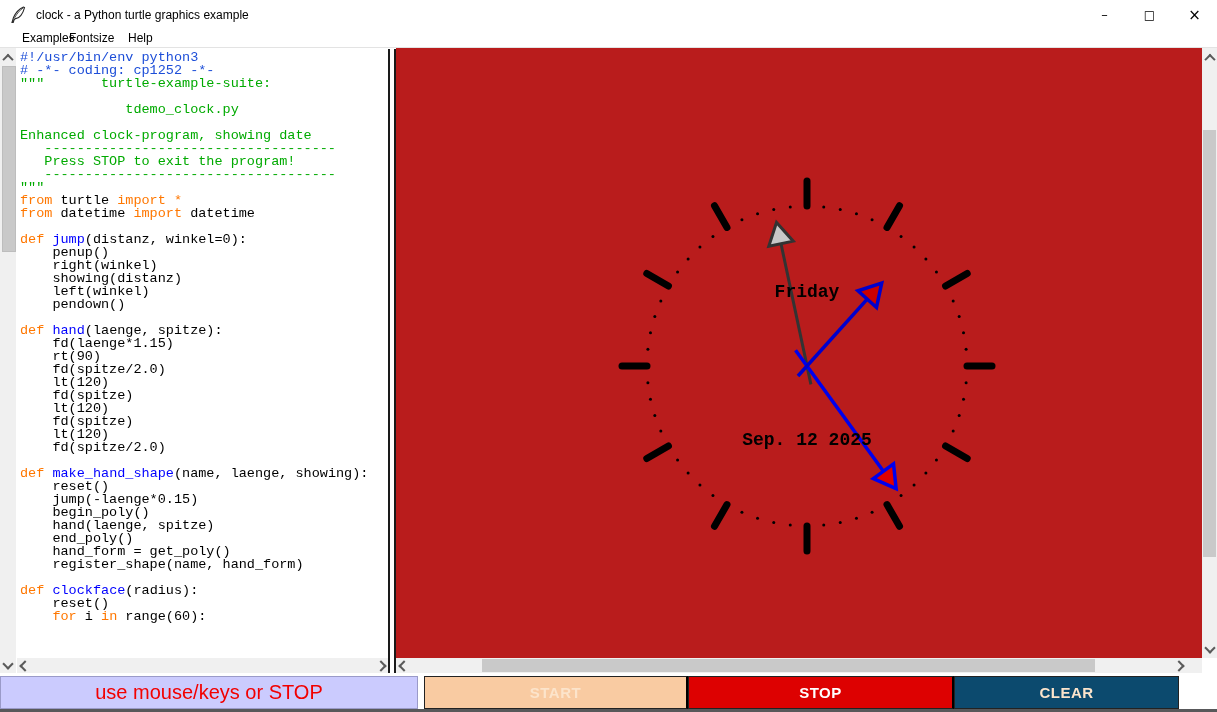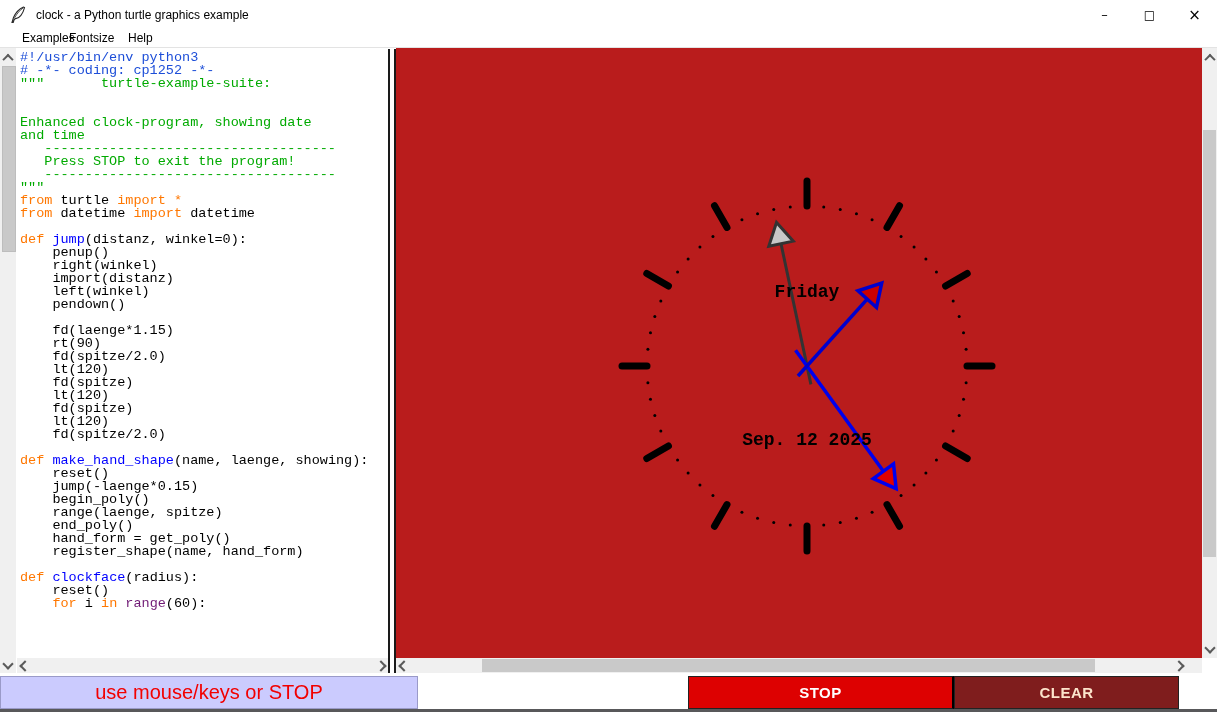--- a/index.html
+++ b/index.html
@@ -33,21 +33,21 @@
   .chev-right{border-right:2px solid #5a5a5a;border-top:2px solid #5a5a5a;transform:rotate(45deg);}
   
   .vscroll-left{left:0;top:48px;width:16px;height:625px;}
   .vscroll-left .sb-thumb{left:2px;width:12px;top:18px;height:184px;border:1px solid #bdbdbd;}
   
   .code-pane{position:absolute;left:17px;top:48px;width:371px;height:610px;background:#fff;
     overflow:hidden;padding:3px 0 0 3px;box-sizing:border-box;
     font-family:"Liberation Mono",monospace;font-size:13.5px;}
   .code-line{height:13px;line-height:13px;white-space:pre;}
   .tok-com{color:#1d4ed8}.tok-str{color:#00aa00}.tok-kw{color:#ff7700}
-  .tok-def{color:#0000ff}.tok-blt{color:#701a75}.tok-pln{color:#000}
+  .tok-def{color:#0000ff}.tok-blt{color:#000000}.tok-pln{color:#000}
   
   .divider{position:absolute;left:388px;top:49px;width:8px;height:624px;background:#fff;
     border-left:2px solid #1a1a1a;border-right:2px solid #1a1a1a;box-sizing:border-box;}
   
   .canvas-pane{position:absolute;left:396px;top:48px;width:806px;height:610px;background:#b91c1c;}
   .topline{position:absolute;left:0;top:47px;width:1217px;height:1px;background:#e3e3e3;}
   
   .vscroll-right{left:1202px;top:48px;width:15px;height:610px;}
   .vscroll-right .sb-thumb{left:1px;width:13px;top:82px;height:427px;}
   
@@ -56,21 +56,21 @@
   .hscroll-right .sb-thumb{top:1px;height:13px;left:86px;width:613px;}
   
   .btnrow{position:absolute;left:0;top:676px;width:1217px;height:33px;border-radius:11px;}
   .status-label{position:absolute;left:0;top:0;width:418px;height:33px;background:#cbcbfe;
     border:1px solid #9a9ac8;box-sizing:border-box;color:#f20000;font-size:20px;
     display:flex;align-items:center;justify-content:center;}
   .demo-btn{position:absolute;top:0;height:33px;display:flex;align-items:center;justify-content:center;
     font-weight:bold;font-size:15px;letter-spacing:.5px;box-sizing:border-box;border:1px solid #222;cursor:default;}
   .btn-start{left:424px;width:264px;background:#f9cba2;color:#fce4cb;border-right:2px solid #000;}
   .btn-stop{left:688px;width:266px;background:#dd0101;color:#ffffff;border-right:2px solid #000;}
-  .btn-clear{left:954px;width:225px;background:#7f1d1d;color:#fce4cb;}
+  .btn-clear{left:954px;width:225px;background:#0c4a6e;color:#fce4cb;}
   .bottom-strip{position:absolute;left:0;top:709px;width:1217px;height:3px;background:#58585a;}
 </style>
 </head>
 <body>
 
 <div class="titlebar">
   <svg class="app-icon" viewBox="0 0 17 18">
     <path d="M13.5 1 C10 2.5 5.5 7 3.5 11.5 L2 16.5 L3.2 16.5 C4 13.5 4.5 12.5 5.5 12.6 C9.5 12.8 13 7.5 14.5 1.6 Z" fill="none" stroke="#2b2b2b" stroke-width="1.1"></path>
     <path d="M4.5 12 C7 7.5 10 4 13.3 1.8" fill="none" stroke="#2b2b2b" stroke-width="0.8"></path>
   </svg>
@@ -95,52 +95,53 @@
   <div class="sb-arrow" style="left:0;bottom:2px;">
       <span class="chev chev-down"></span>
     </div>
 </div>
 
 <div class="code-pane">
     <div class="code-line"><span class="tok-com">#!/usr/bin/env python3</span></div>
     <div class="code-line"><span class="tok-com"># -*- coding: cp1252 -*-</span></div>
     <div class="code-line"><span class="tok-str">"""       turtle-example-suite:</span></div>
     <div class="code-line">&nbsp;</div>
+    <div class="code-line"><span class="tok-str">             tdemo_clock.py</span></div>
     <div class="code-line">&nbsp;</div>
     <div class="code-line"><span class="tok-str">Enhanced clock-program, showing date</span></div>
-    <div class="code-line"><span class="tok-str">and time</span></div>
     <div class="code-line"><span class="tok-str">   ------------------------------------</span></div>
     <div class="code-line"><span class="tok-str">   Press STOP to exit the program!</span></div>
     <div class="code-line"><span class="tok-str">   ------------------------------------</span></div>
     <div class="code-line"><span class="tok-str">"""</span></div>
     <div class="code-line"><span class="tok-kw">from</span><span class="tok-pln"> turtle </span><span class="tok-kw">import</span><span class="tok-kw"> *</span></div>
     <div class="code-line"><span class="tok-kw">from</span><span class="tok-pln"> datetime </span><span class="tok-kw">import</span><span class="tok-pln"> datetime</span></div>
     <div class="code-line">&nbsp;</div>
     <div class="code-line"><span class="tok-kw">def</span><span class="tok-pln"> </span><span class="tok-def">jump</span><span class="tok-pln">(distanz, winkel=0):</span></div>
     <div class="code-line"><span class="tok-pln">    penup()</span></div>
     <div class="code-line"><span class="tok-pln">    right(winkel)</span></div>
-    <div class="code-line"><span class="tok-pln">    import(distanz)</span></div>
+    <div class="code-line"><span class="tok-pln">    showing(distanz)</span></div>
     <div class="code-line"><span class="tok-pln">    left(winkel)</span></div>
     <div class="code-line"><span class="tok-pln">    pendown()</span></div>
     <div class="code-line">&nbsp;</div>
+    <div class="code-line"><span class="tok-kw">def</span><span class="tok-pln"> </span><span class="tok-def">hand</span><span class="tok-pln">(laenge, spitze):</span></div>
     <div class="code-line"><span class="tok-pln">    fd(laenge*1.15)</span></div>
     <div class="code-line"><span class="tok-pln">    rt(90)</span></div>
     <div class="code-line"><span class="tok-pln">    fd(spitze/2.0)</span></div>
     <div class="code-line"><span class="tok-pln">    lt(120)</span></div>
     <div class="code-line"><span class="tok-pln">    fd(spitze)</span></div>
     <div class="code-line"><span class="tok-pln">    lt(120)</span></div>
     <div class="code-line"><span class="tok-pln">    fd(spitze)</span></div>
     <div class="code-line"><span class="tok-pln">    lt(120)</span></div>
     <div class="code-line"><span class="tok-pln">    fd(spitze/2.0)</span></div>
     <div class="code-line">&nbsp;</div>
     <div class="code-line"><span class="tok-kw">def</span><span class="tok-pln"> </span><span class="tok-def">make_hand_shape</span><span class="tok-pln">(name, laenge, showing):</span></div>
     <div class="code-line"><span class="tok-pln">    reset()</span></div>
     <div class="code-line"><span class="tok-pln">    jump(-laenge*0.15)</span></div>
     <div class="code-line"><span class="tok-pln">    begin_poly()</span></div>
-    <div class="code-line"><span class="tok-pln">    range(laenge, spitze)</span></div>
+    <div class="code-line"><span class="tok-pln">    hand(laenge, spitze)</span></div>
     <div class="code-line"><span class="tok-pln">    end_poly()</span></div>
     <div class="code-line"><span class="tok-pln">    hand_form = get_poly()</span></div>
     <div class="code-line"><span class="tok-pln">    register_shape(name, hand_form)</span></div>
     <div class="code-line">&nbsp;</div>
     <div class="code-line"><span class="tok-kw">def</span><span class="tok-pln"> </span><span class="tok-def">clockface</span><span class="tok-pln">(radius):</span></div>
     <div class="code-line"><span class="tok-pln">    reset()</span></div>
     <div class="code-line"><span class="tok-pln">    </span><span class="tok-kw">for</span><span class="tok-pln"> i </span><span class="tok-kw">in</span><span class="tok-pln"> </span><span class="tok-blt">range</span><span class="tok-pln">(60):</span></div>
   </div>
 
 <div class="divider"></div>
@@ -247,16 +248,17 @@
       <span class="chev chev-left"></span>
     </div>
   <div class="sb-thumb"></div>
   <div class="sb-arrow" style="right:16px;top:0;width:15px;">
       <span class="chev chev-right"></span>
     </div>
 </div>
 
 <div class="btnrow">
   <div class="status-label">use mouse/keys or STOP</div>
+  <div class="demo-btn btn-start">START</div>
   <div class="demo-btn btn-stop">STOP</div>
   <div class="demo-btn btn-clear">CLEAR</div>
 </div>
 <div class="bottom-strip"></div>
 
 </body></html>

